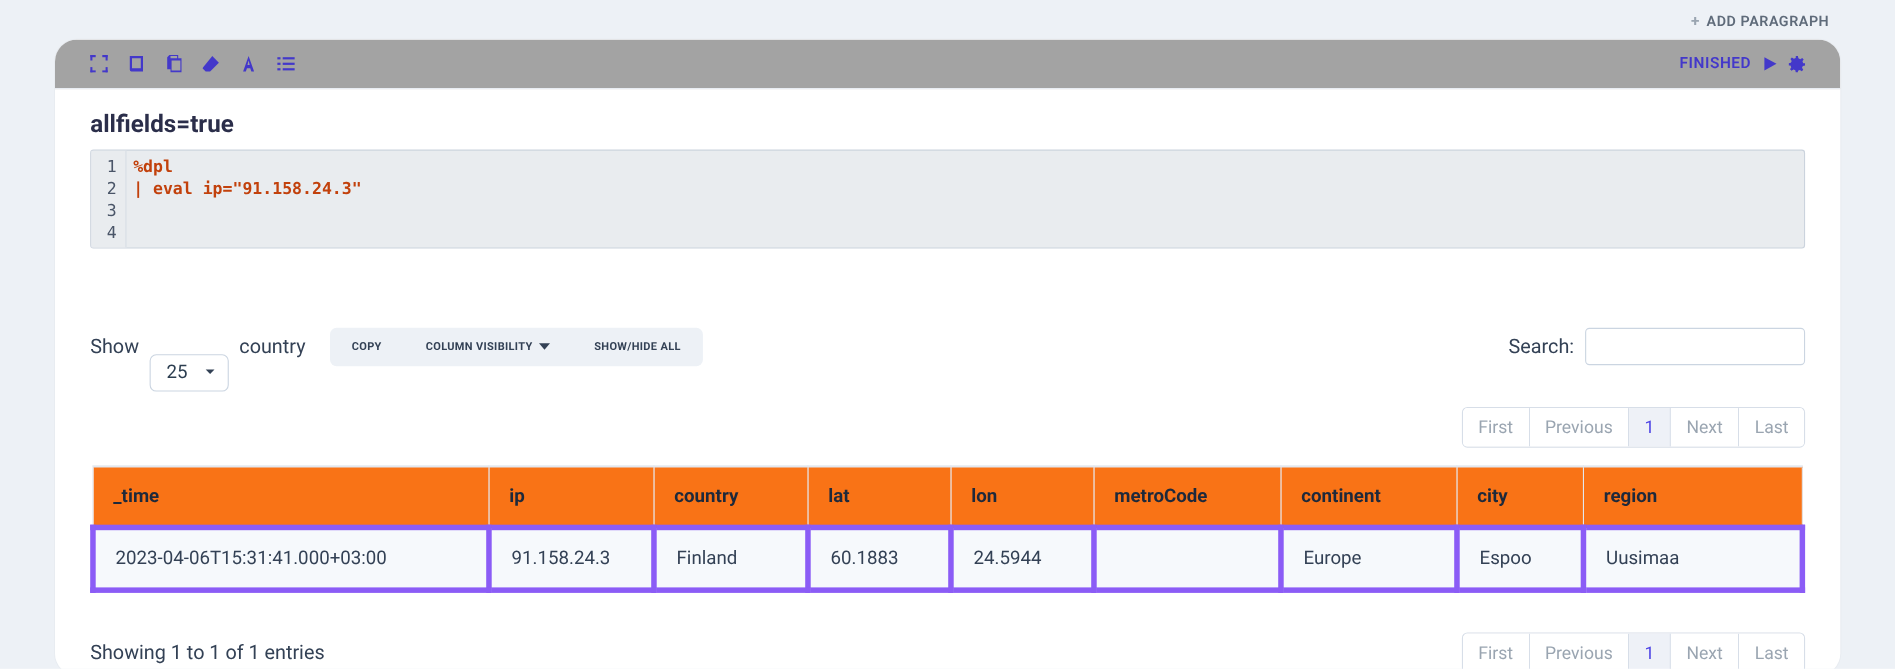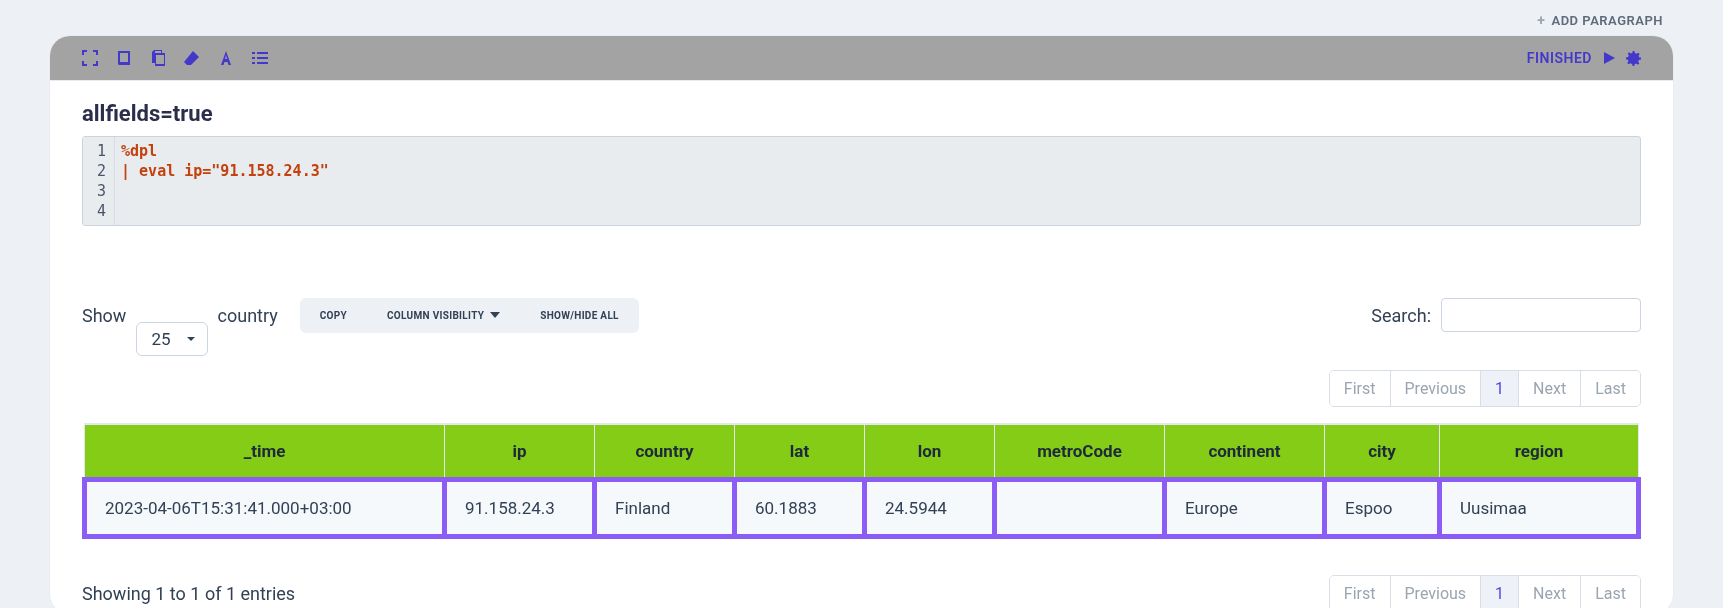--- a/index.html
+++ b/index.html
@@ -155,26 +155,26 @@
   .pager .pbtn.disabled { color: #9aa5b1; cursor: default; }
   table.data {
     width: 100%;
     border-collapse: collapse;
     font-size: 17px;
     border: 1px solid #e3e8ef;
     border-top: 2px solid #e3e8ef;
     border-bottom: 2px solid #e3e8ef;
   }
   table.data th {
-    text-align: center;
+    text-align: left;
     font-weight: 700;
     padding: 16px 18px;
     border: 1px solid #e3e8ef;
     color: #1e293b;
-    background: #84cc16;
+    background: #f97316;
   }
   table.data td {
     padding: 16px 18px;
     border: 5px solid #8b5cf6;
     background: #f6f9fc;
     color: #334155;
   }
   .footer-row {
     display: flex;
     justify-content: space-between;

